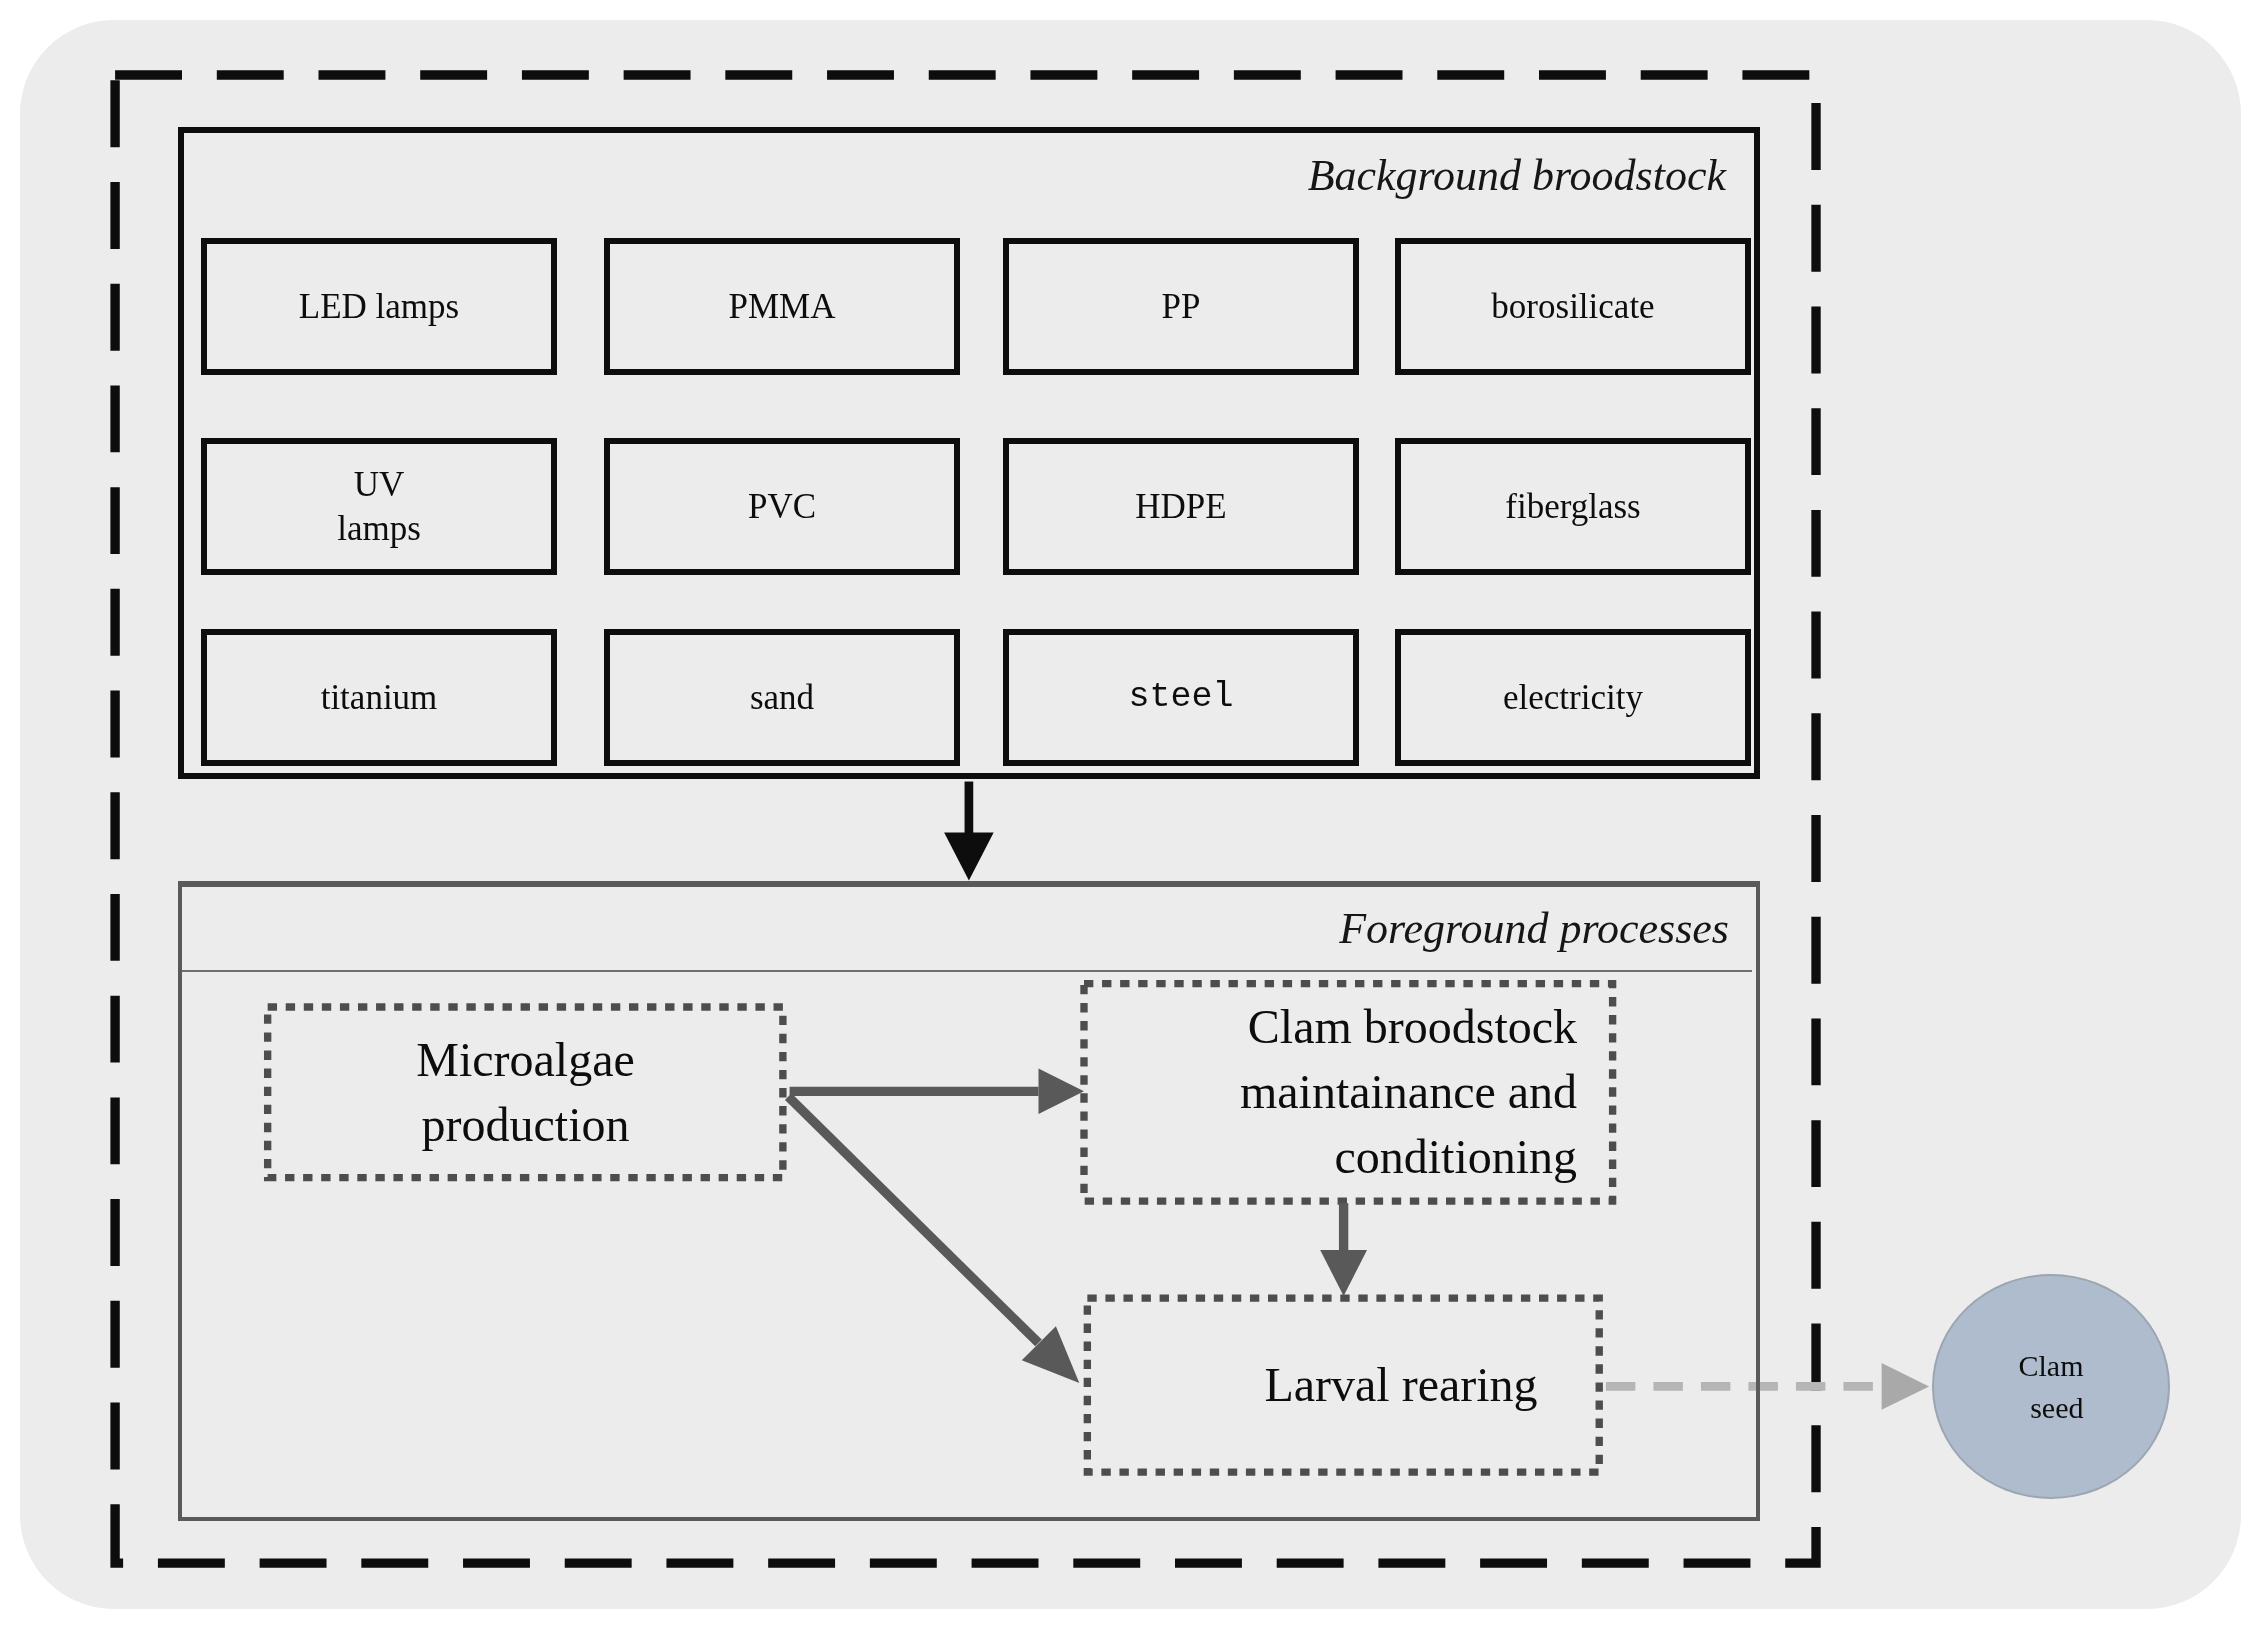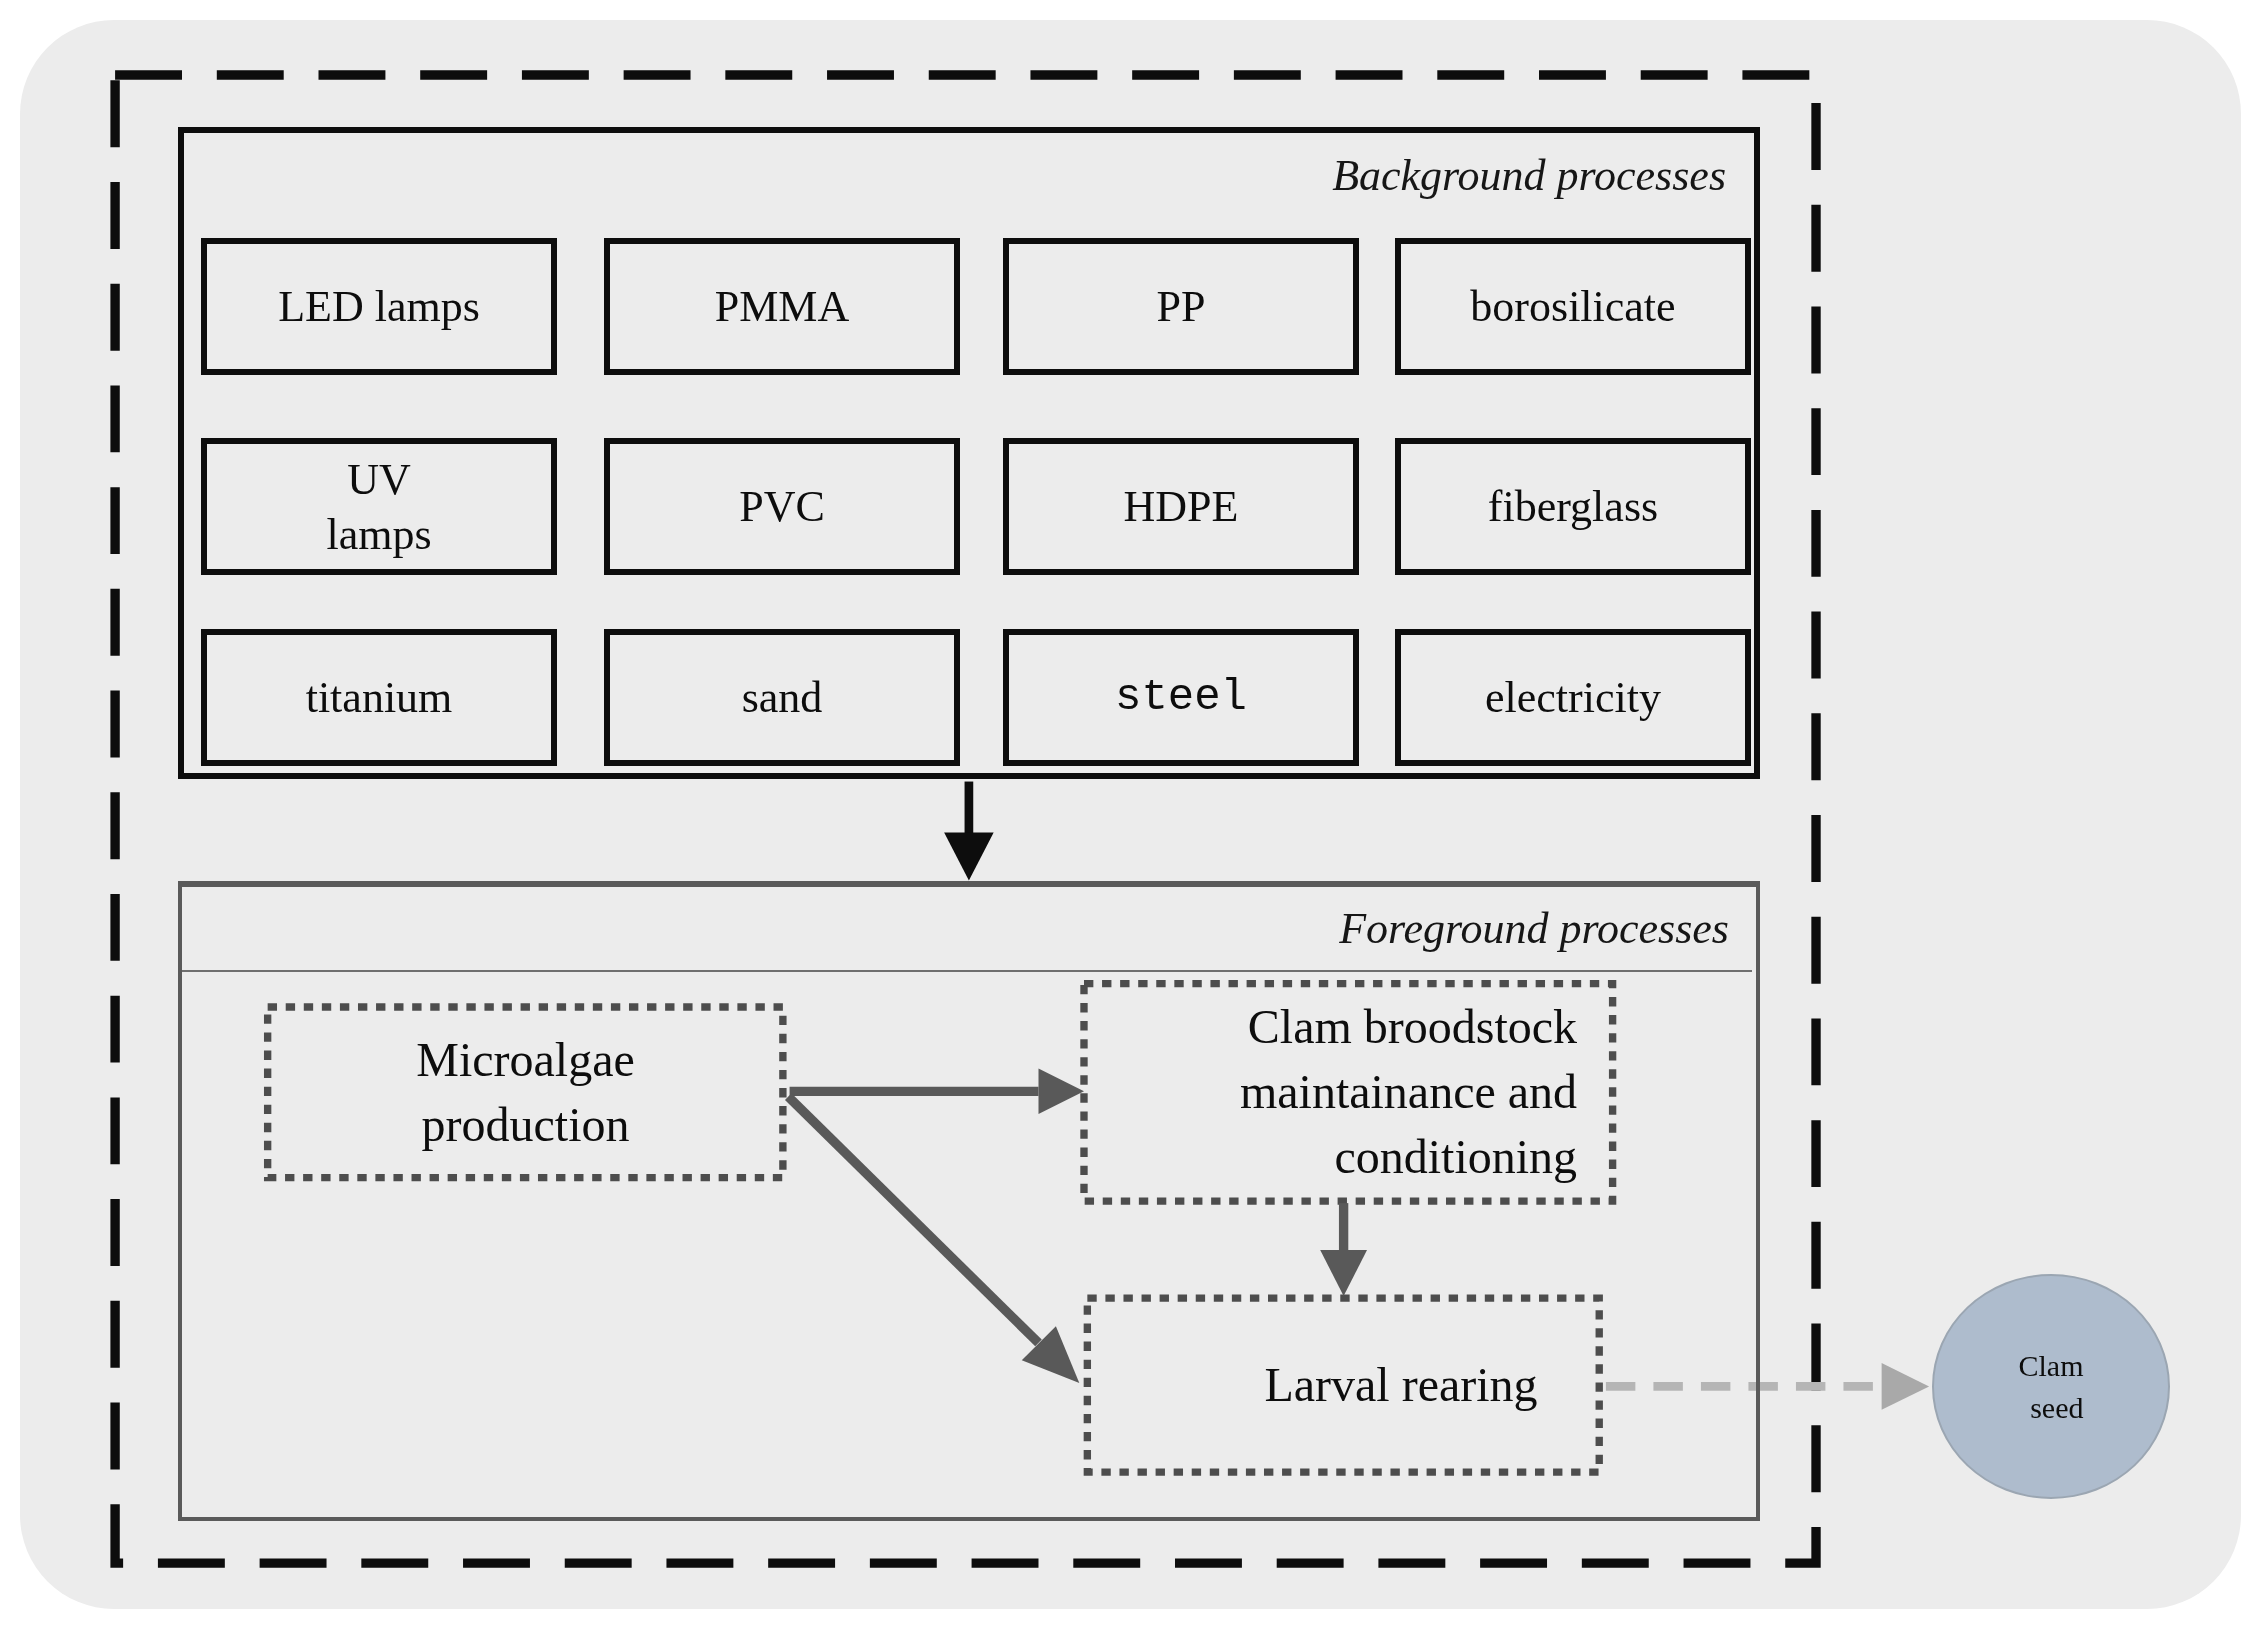--- a/index.html
+++ b/index.html
@@ -25,21 +25,21 @@
           border:6px solid var(--ink);box-sizing:border-box;background:transparent;}
   .section-title{position:absolute;font-style:italic;font-size:44px;text-align:right;
                  white-space:nowrap;color:#161616;}
   .bg-title{left:187px;top:137px;width:1539px;height:77px;line-height:77px;padding-right:20px;}
   .fg-box{position:absolute;left:178px;top:881px;width:1582px;height:640px;box-sizing:border-box;
           border:4px solid var(--fg-border);border-top-width:6.7px;background:transparent;}
   .fg-header{position:absolute;left:182px;top:888px;width:1547px;height:82px;line-height:82px;
              border-bottom:2px solid #6f6f6f;text-align:right;padding-right:23px;}
   .cell{position:absolute;width:356px;height:137px;border:6.7px solid var(--ink);
         box-sizing:border-box;display:flex;align-items:center;justify-content:center;
-        font-size:44px;text-align:center;white-space:pre-line;line-height:1.25;background:transparent;}
+        font-size:35px;text-align:center;white-space:pre-line;line-height:1.25;background:transparent;}
   .node-label{position:absolute;display:flex;align-items:center;justify-content:center;
               font-size:48px;text-align:center;white-space:pre-line;line-height:1.35;}
   .seed-circle{position:absolute;left:1932px;top:1274px;width:238px;height:225px;border-radius:50%;
                background:var(--seed-fill);border:2px solid var(--seed-border);box-sizing:border-box;
                display:flex;align-items:center;justify-content:center;
                font-size:30px;text-align:right;white-space:pre-line;line-height:1.4;}
 </style>
 </head>
 <body>
 
@@ -75,21 +75,21 @@
       <polygon points="1973,1868 2043,1868 2008,1937"></polygon>
     </g>
 
     <g class="lite-arrow">
       <line x1="2400" y1="2072" x2="2812" y2="2072"></line>
       <polygon points="2812,2037 2812,2107 2883,2072"></polygon>
     </g>
   </svg>
 
   <div class="bg-box"></div>
-  <div class="section-title bg-title">Background processes</div>
+  <div class="section-title bg-title">Background broodstock</div>
 
   <div class="cell" style="left:201px;top:238px;">LED lamps</div>
   <div class="cell" style="left:604px;top:238px;">PMMA</div>
   <div class="cell" style="left:1003px;top:238px;">PP</div>
   <div class="cell" style="left:1395px;top:238px;">borosilicate</div>
 
   <div class="cell" style="left:201px;top:438px;">UV
 lamps</div>
   <div class="cell" style="left:604px;top:438px;">PVC</div>
   <div class="cell" style="left:1003px;top:438px;">HDPE</div>

